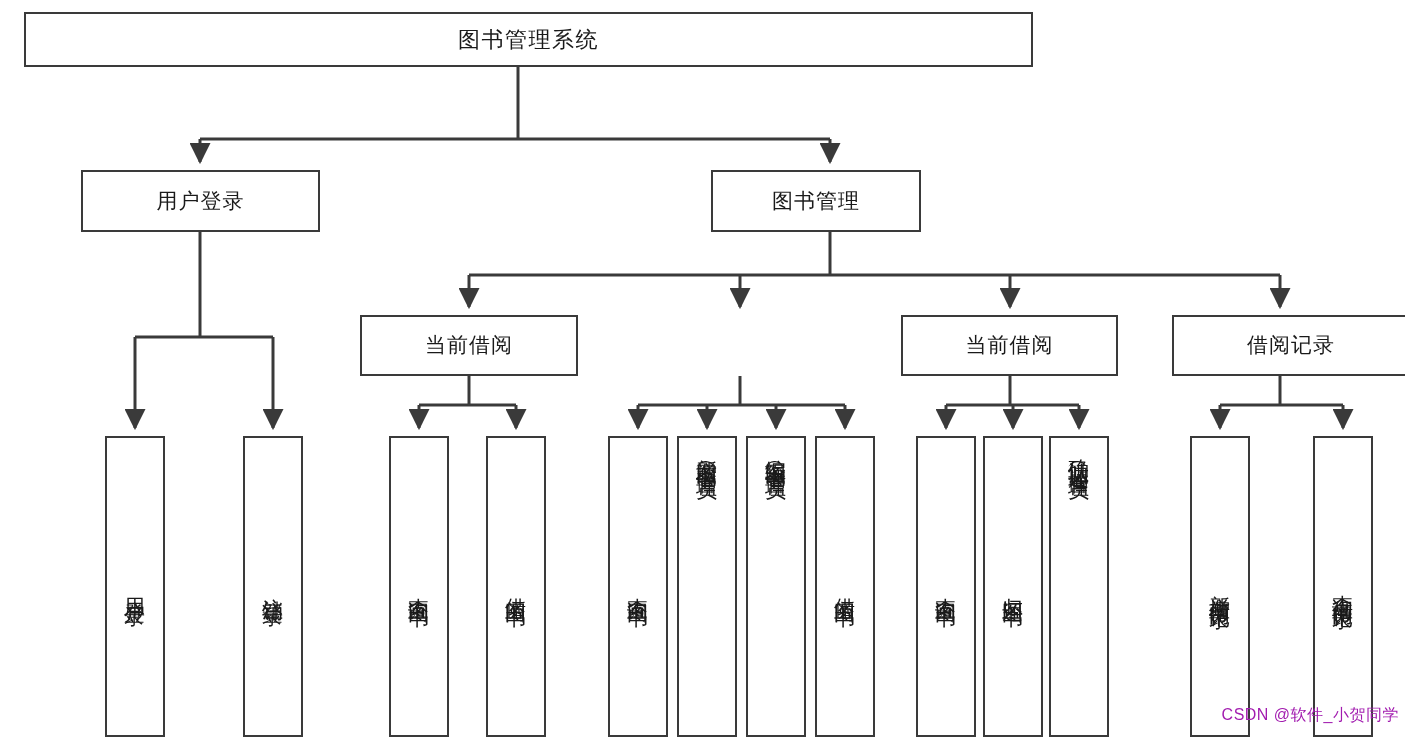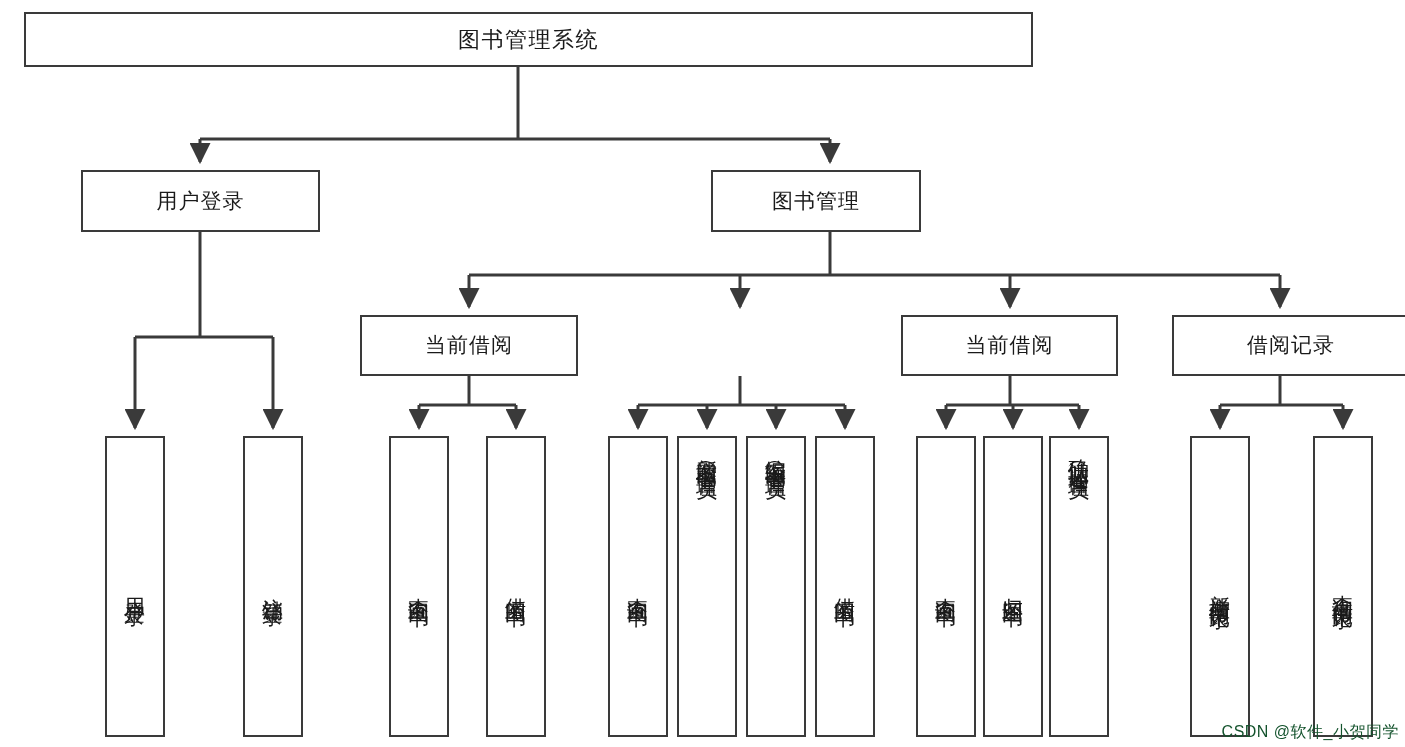--- a/index.html
+++ b/index.html
@@ -69,23 +69,23 @@
   }
   .node.v.topped {
     align-items: flex-start;
   }
   .node.v.topped .label {
     margin-top: 4px;
   }
   #watermark {
     position: absolute;
     right: 6px;
-    bottom: 4px;
+    bottom: 21px;
     font-size: 16px;
-    color: #14532d;
+    color: #a21caf;
     letter-spacing: 0.5px;
     white-space: nowrap;
   }
 </style>
 </head>
 <body>
 
 <div id="canvas">
 
   <svg id="edges" viewBox="0 0 1405 747" xmlns="http://www.w3.org/2000/svg">

